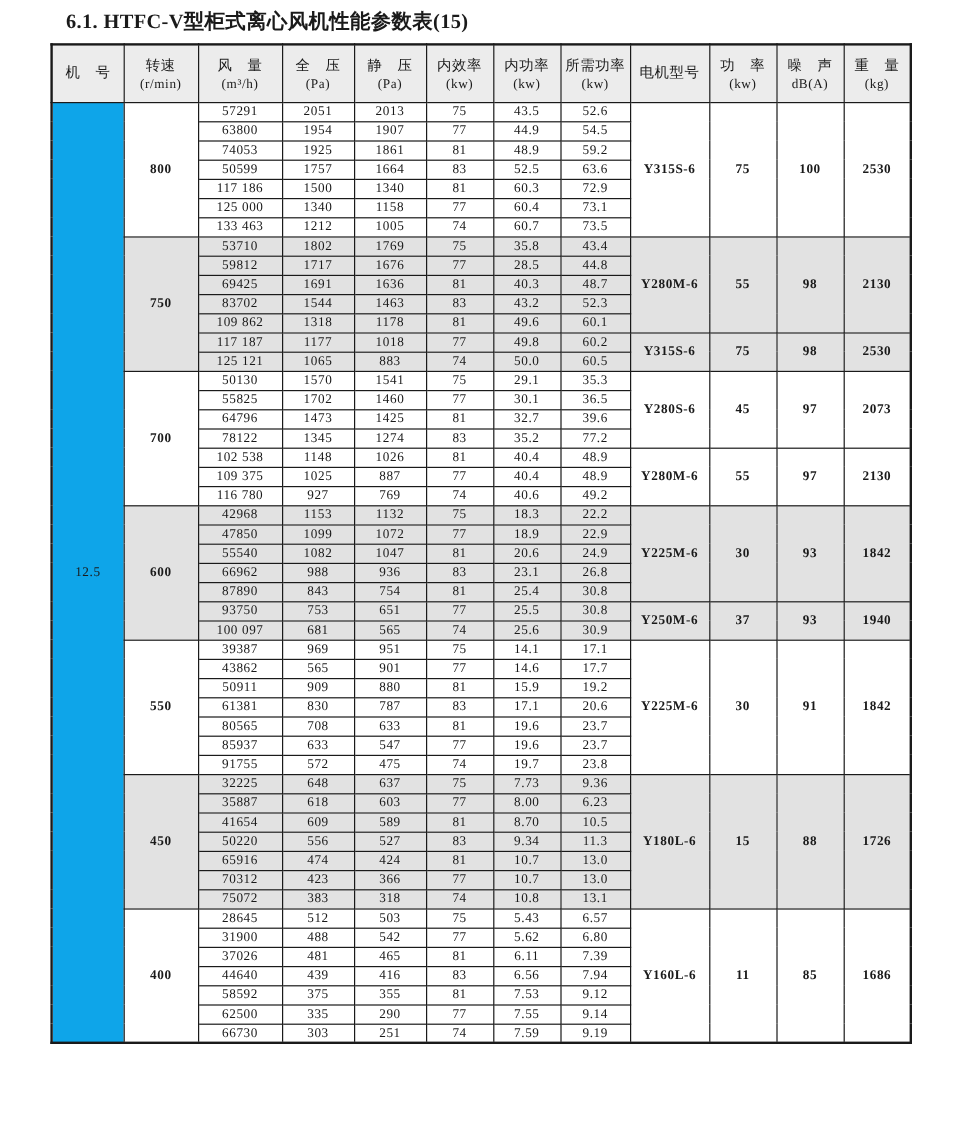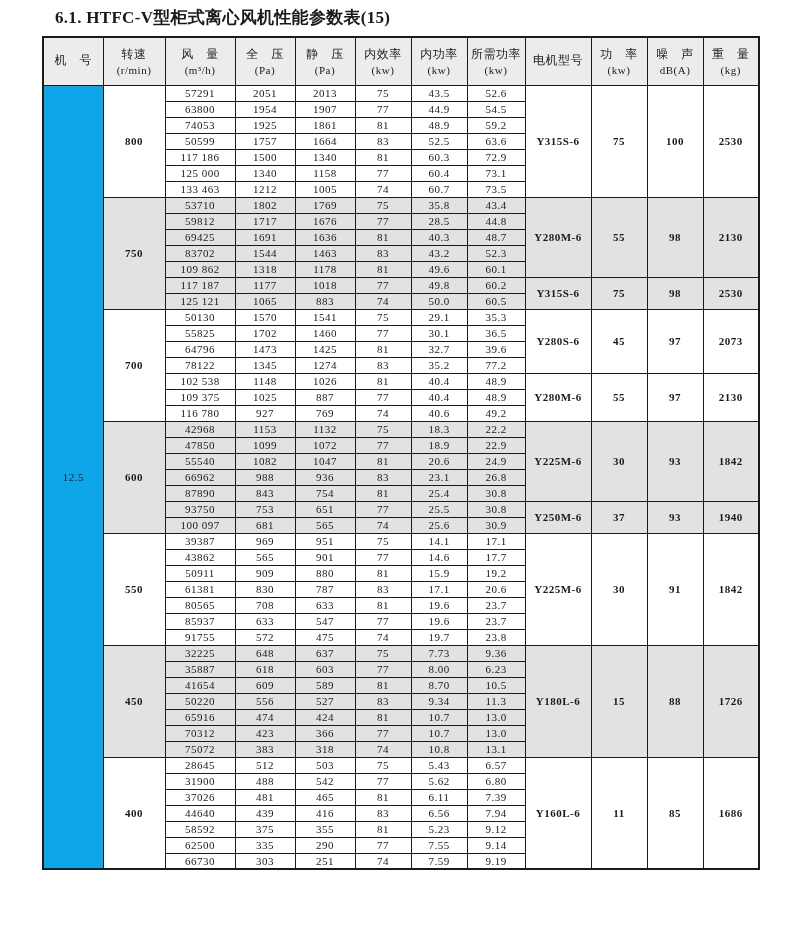--- a/index.html
+++ b/index.html
@@ -550,21 +550,21 @@
         <td>416</td>
         <td>83</td>
         <td>6.56</td>
         <td>7.94</td>
       </tr>
       <tr>
         <td>58592</td>
         <td>375</td>
         <td>355</td>
         <td>81</td>
-        <td>5.23</td>
+        <td>7.53</td>
         <td>9.12</td>
       </tr>
       <tr>
         <td>62500</td>
         <td>335</td>
         <td>290</td>
         <td>77</td>
         <td>7.55</td>
         <td>9.14</td>
       </tr>

